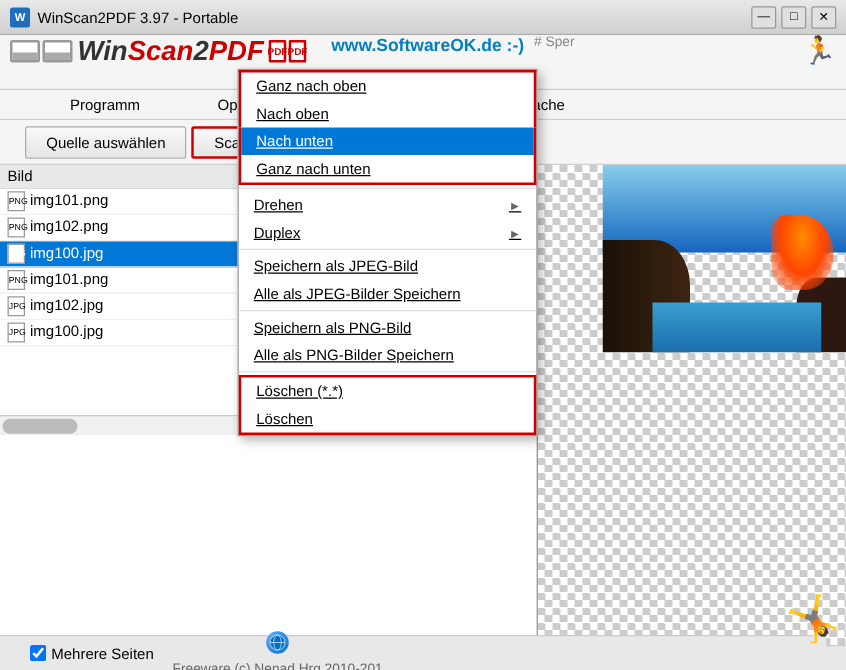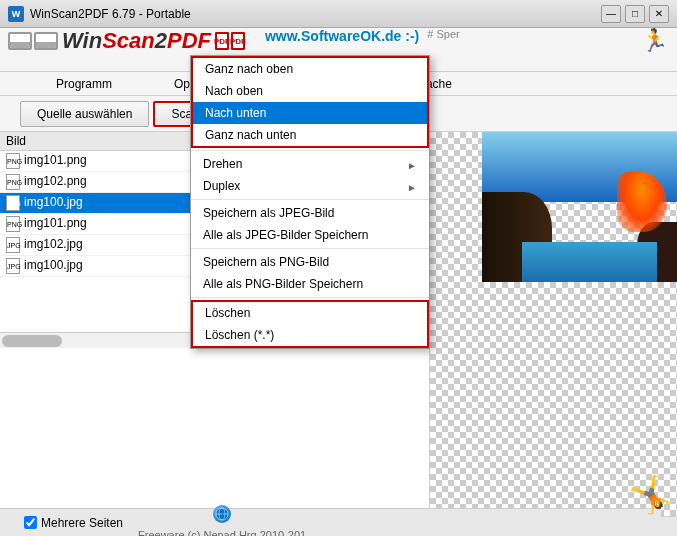--- a/index.html
+++ b/index.html
@@ -222,20 +222,21 @@
       border: 1px solid #999;
       box-shadow: 3px 3px 8px rgba(0,0,0,0.3);
       z-index: 100;
     }
     .ctx-item {
       padding: 4px 12px;
       cursor: pointer;
       display: flex;
       align-items: flex-end;
       justify-content: space-between;
+      text-decoration: underline;
     }
     .ctx-item.highlighted {
       background: #0078d7;
       color: white;
     }
     .ctx-separator {
       height: 1px;
       background: #e0e0e0;
       margin: 2px 0;
     }
@@ -263,21 +264,21 @@
     }
   </style>
 </head>
 <body>
 
 <div class="title-bar">
   <div class="title-bar-left">
     <div class="title-bar-icon">
       <span>W</span>
     </div>
-    <span>WinScan2PDF 6.79 - Portable</span>
+    <span>WinScan2PDF 3.97 - Portable</span>
   </div>
   <div class="title-bar-controls">
     <div class="title-btn minimize-btn">—</div>
     <div class="title-btn maximize-btn">□</div>
     <div class="title-btn close-btn close">✕</div>
   </div>
 </div>
 
 <div style="display:flex; align-items:flex-start; background:#f5f5f5; height:44px; border-bottom:1px solid #ccc; padding: 0 8px;">
   <div style="display:flex;align-items:center;gap:4px;">
@@ -453,24 +454,24 @@
   <div class="ctx-item">
     <span>Speichern als PNG-Bild</span>
   </div>
   <div class="ctx-item">
     <span>Alle als PNG-Bilder Speichern</span>
   </div>
   <div class="ctx-separator"></div>
 
   <div style="border:2px solid #cc0000;">
     <div class="ctx-item">
+      <span>Löschen (*.*)</span>
+    </div>
+    <div class="ctx-item">
       <span>Löschen</span>
-    </div>
-    <div class="ctx-item">
-      <span>Löschen (*.*)</span>
     </div>
   </div>
 </div>
 
 <div class="status-bar">
   <label class="checkbox-label">
     <input type="checkbox" checked="" style="">
     <span>Mehrere Seiten</span>
   </label>
   <div class="freeware-text" style="margin-left:8px;flex-direction:column;">

